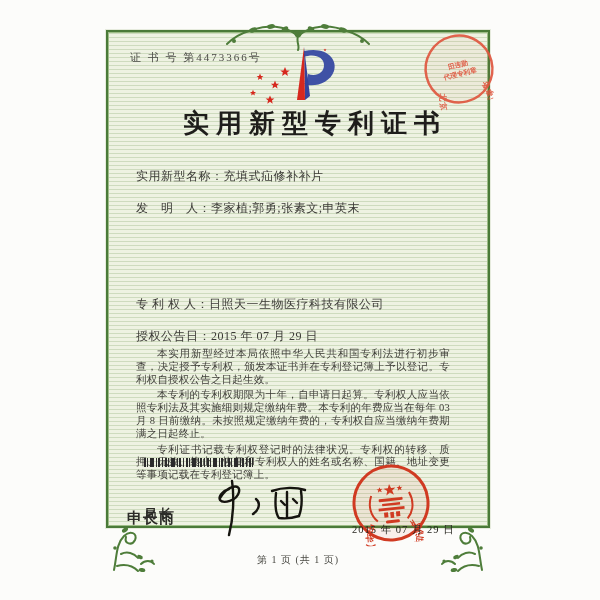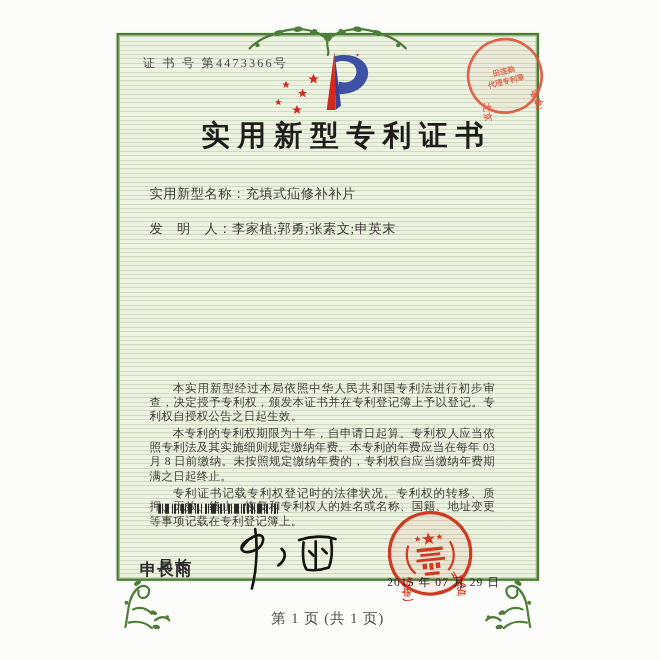--- a/index.html
+++ b/index.html
@@ -25,21 +25,21 @@
   .paras p{margin:0 16px 3px 0;text-indent:2em;}
   .barcode{position:absolute;left:36px;top:426px;width:110px;height:9px;
     background-image:
       repeating-linear-gradient(90deg,#2b2b2b 0 1px,transparent 1px 3px),
       repeating-linear-gradient(90deg,#2b2b2b 0 2px,transparent 2px 7px);}
   .director-title{position:absolute;left:36px;top:458px;font-size:12.5px;font-weight:bold;color:#2c2b28;letter-spacing:3px;margin-top:16px;}
   .director-name{position:absolute;left:19px;top:477px;font-size:15px;font-weight:bold;color:#2c2b28;letter-spacing:1px;}
   .signature{position:absolute;left:98px;top:444px;width:115px;height:62px;}
   .seal{position:absolute;left:242px;top:430px;width:82px;height:82px;transform:rotate(-6deg);}
   .seal-date{position:absolute;left:244px;top:491px;font-size:10.5px;color:#26251f;letter-spacing:1px;white-space:nowrap;}
-  .page-footer{position:absolute;left:0;top:521px;width:100%;text-align:center;font-size:13px;color:#4a4a44;letter-spacing:1px;}
+  .page-footer{position:absolute;left:0;top:521px;width:100%;text-align:center;font-size:10px;color:#4a4a44;letter-spacing:1px;}
   .agent-stamp{position:absolute;left:314px;top:0px;width:74px;height:74px;transform:rotate(-14deg);opacity:.92;}
   .ornament-top{position:absolute;left:50%;top:-11px;transform:translateX(-50%);width:150px;height:30px;}
   .flourish{position:absolute;top:488px;width:44px;height:52px;}
   .flourish.left{left:3px;}
   .flourish.right{right:3px;transform:scaleX(-1);}
 </style>
 </head>
 <body>
 
 <div class="photo">
@@ -93,20 +93,22 @@
         <use href="#star" transform="translate(3,47) scale(3.2)"></use>
         <use href="#star" transform="translate(20,54) scale(4.6)"></use>
         <use href="#star" transform="translate(75,4) scale(1.6)"></use>
       </g>
     </svg>
 
     <div class="title">实用新型专利证书</div>
 
     <div class="field f0"><span>实用新型名称：</span><span>充填式疝修补补片</span></div>
     <div class="field f1"><span>发　明　人：</span><span>李家植;郭勇;张素文;申英末</span></div>
+    <div class="field f4"><span>专 利 权 人：</span><span>日照天一生物医疗科技有限公司</span></div>
+    <div class="field f5"><span>授权公告日：</span><span>2015 年 07 月 29 日</span></div>
 
     <div class="paras">
       <p>本实用新型经过本局依照中华人民共和国专利法进行初步审查，决定授予专利权，颁发本证书并在专利登记簿上予以登记。专利权自授权公告之日起生效。</p>
       <p>本专利的专利权期限为十年，自申请日起算。专利权人应当依照专利法及其实施细则规定缴纳年费。本专利的年费应当在每年 03 月 8 日前缴纳。未按照规定缴纳年费的，专利权自应当缴纳年费期满之日起终止。</p>
       <p>专利证书记载专利权登记时的法律状况。专利权的转移、质押、无效、终止、恢复和专利权人的姓名或名称、国籍、地址变更等事项记载在专利登记簿上。</p>
     </div>
 
     <div class="barcode"></div>
 
     <div class="director-title">局长</div>

